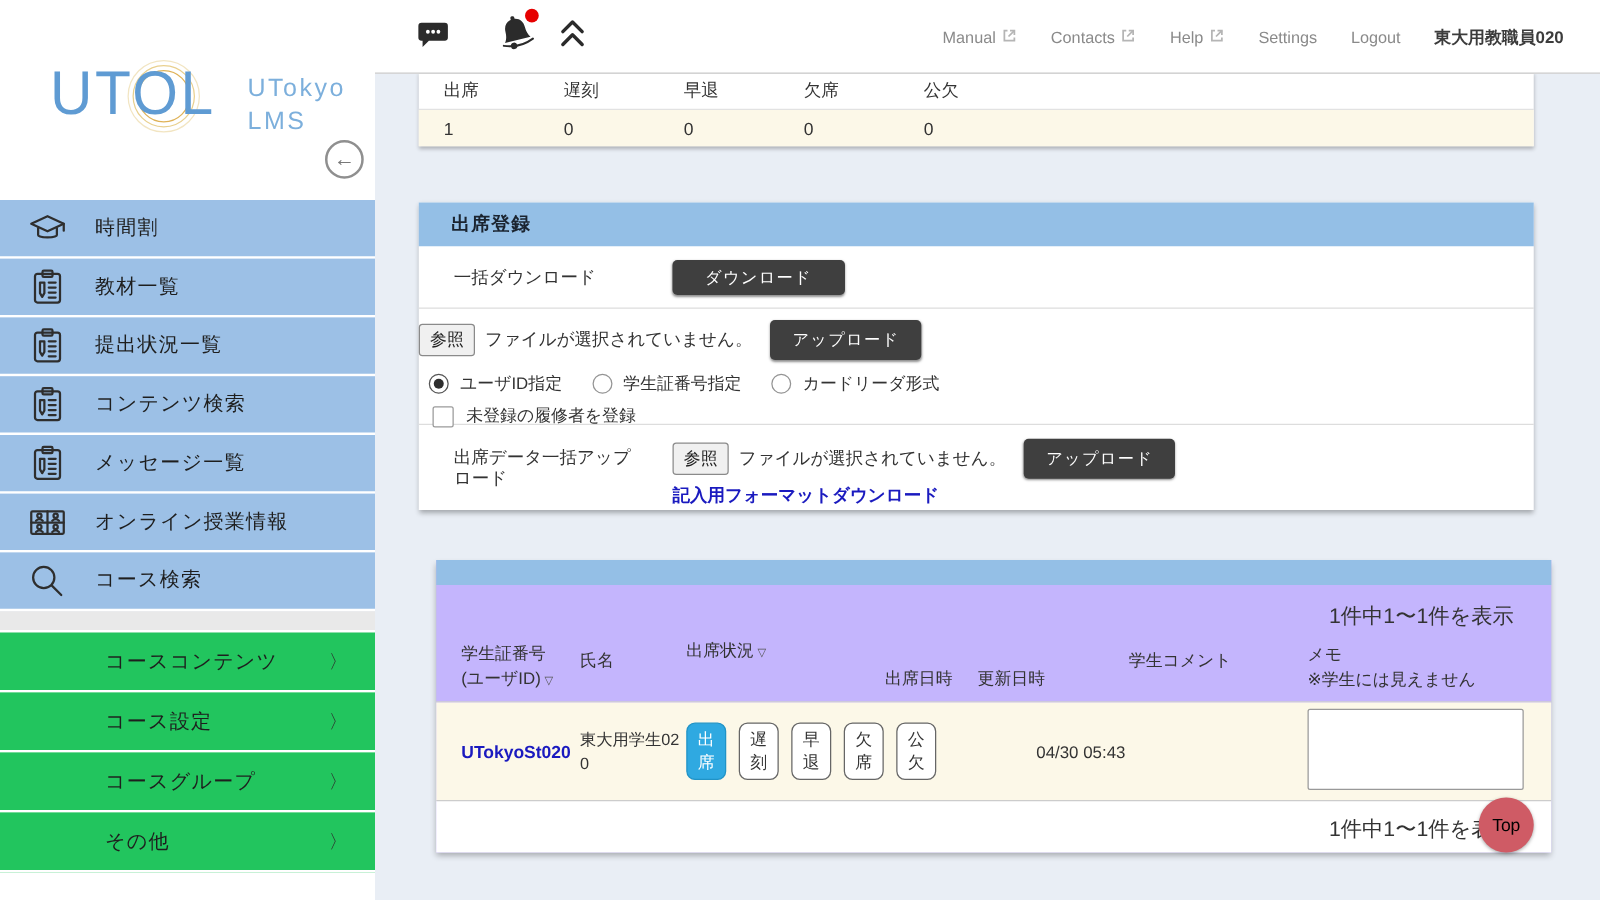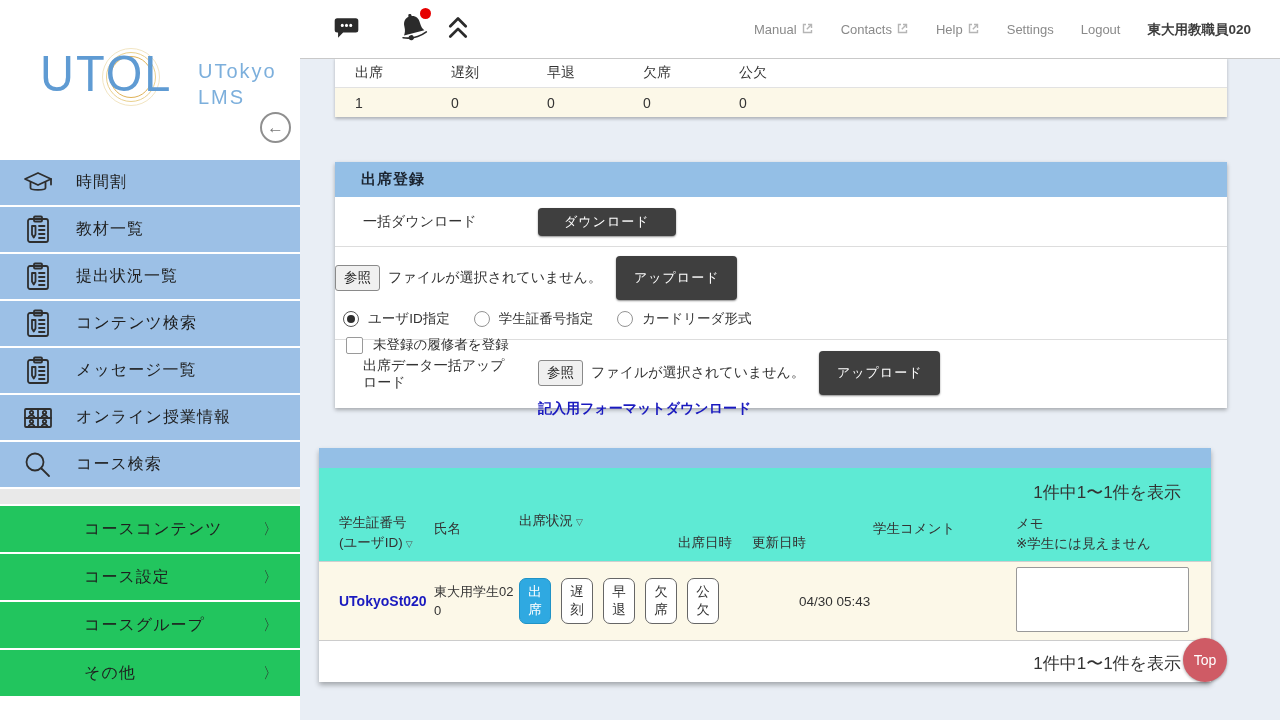--- a/index.html
+++ b/index.html
@@ -89,21 +89,21 @@
   .prow2 { height: 93px; }
   .prow3 { height: 68px; }
   .prow-content { flex: 1; }
   .btn-dark {
     background: #3f3f3f; color: #fff; border: none; border-radius: 4px;
     font-size: 13px; letter-spacing: 1px; cursor: pointer;
     box-shadow: 0 1px 2px rgba(0,0,0,0.45);
     font-family: inherit;
   }
   .btn-download { height: 28px; padding: 0 26px; }
-  .btn-upload { height: 44px; padding: 0 18px; margin-left: 14px; }
+  .btn-upload { height: 32px; padding: 0 18px; margin-left: 14px; }
   .btn-browse {
     border: 1px solid #8a8a8a; background: #f0f0f0; color: #222;
     font-size: 13.5px; padding: 3px 8px; border-radius: 3px; cursor: pointer;
     font-family: inherit;
   }
   .file-text { font-size: 14px; color: #333; margin-left: 8px; }
   .upl-line { display: flex; align-items: center; }
   .p2-content { padding-top: 9px; display: flex; flex-direction: column; }
   .radio-line { display: flex; align-items: center; margin-top: 10px; padding-left: 8px; }
   .radio-opt { display: flex; align-items: center; margin-right: 24px; cursor: pointer; }
@@ -112,21 +112,21 @@
   .radio.checked::after { content: ''; position: absolute; inset: 3px; border-radius: 50%; background: #2e2e2e; }
   .radio-label { font-size: 13.5px; color: #333; margin-left: 9px; }
   .check-line { display: flex; align-items: center; margin-top: 8px; padding-left: 11px; }
   .checkbox { width: 17px; height: 17px; border: 1px solid #9a9a9a; border-radius: 2px; background: #fff; cursor: pointer; flex: 0 0 auto; }
   .check-label { font-size: 13.5px; color: #333; margin-left: 10px; }
   .p3-content { padding-top: 11px; }
   .format-link { display: inline-block; margin-top: 5px; color: #1a1abf; font-weight: bold; font-size: 14px; text-decoration: none; cursor: pointer; }
 
   
   .stable {
-    position: absolute; left: 319px; top: 448px; width: 892px; background: #5eead4;
+    position: absolute; left: 349px; top: 448px; width: 892px; background: #c4b5fd;
     box-shadow: 0 3px 5px rgba(0,0,0,0.3);
   }
   .stable-bluebar { height: 20px; background: #94bfe6; }
   .stable-head { position: relative; height: 94px; border-bottom: 1px solid #cfcfcf; }
   .count-text { position: absolute; right: 30px; top: 13px; font-size: 17px; color: #333; }
   .col-lab { position: absolute; font-size: 13.5px; color: #333; line-height: 1.5; }
   .sort-tri { font-size: 9px; color: #555; margin-left: 3px; }
   .c1 { left: 20px;  bottom: 8px; }
   .c2 { left: 115px; bottom: 22px; }
   .c3 { left: 200px; bottom: 30px; }
@@ -150,21 +150,21 @@
   .memo-area {
     position: absolute; left: 697px; top: 5px; width: 173px; height: 65px;
     border: 1px solid #999; border-radius: 2px; background: #fff; resize: none;
     font-family: inherit; font-size: 13px; padding: 4px;
   }
   .stable-foot { position: relative; height: 42px; background: #fff; border-top: 1px solid #ccc; }
   .foot-count { position: absolute; right: 30px; top: 11px; font-size: 17px; color: #333; }
 
   .top-btn {
     position: absolute; left: 1183px; top: 638px; width: 44px; height: 44px;
-    border-radius: 50%; background: #cf5b65; color: #ffffff; border: none;
+    border-radius: 50%; background: #cf5b65; color: #000000; border: none;
     display: flex; align-items: center; justify-content: center;
     font-size: 14px; cursor: pointer; z-index: 10; box-shadow: 0 1px 3px rgba(0,0,0,0.35);
     font-family: inherit;
   }
 </style>
 </head>
 <body>
 
 <div class="sidebar">
   <div class="logo-area">

